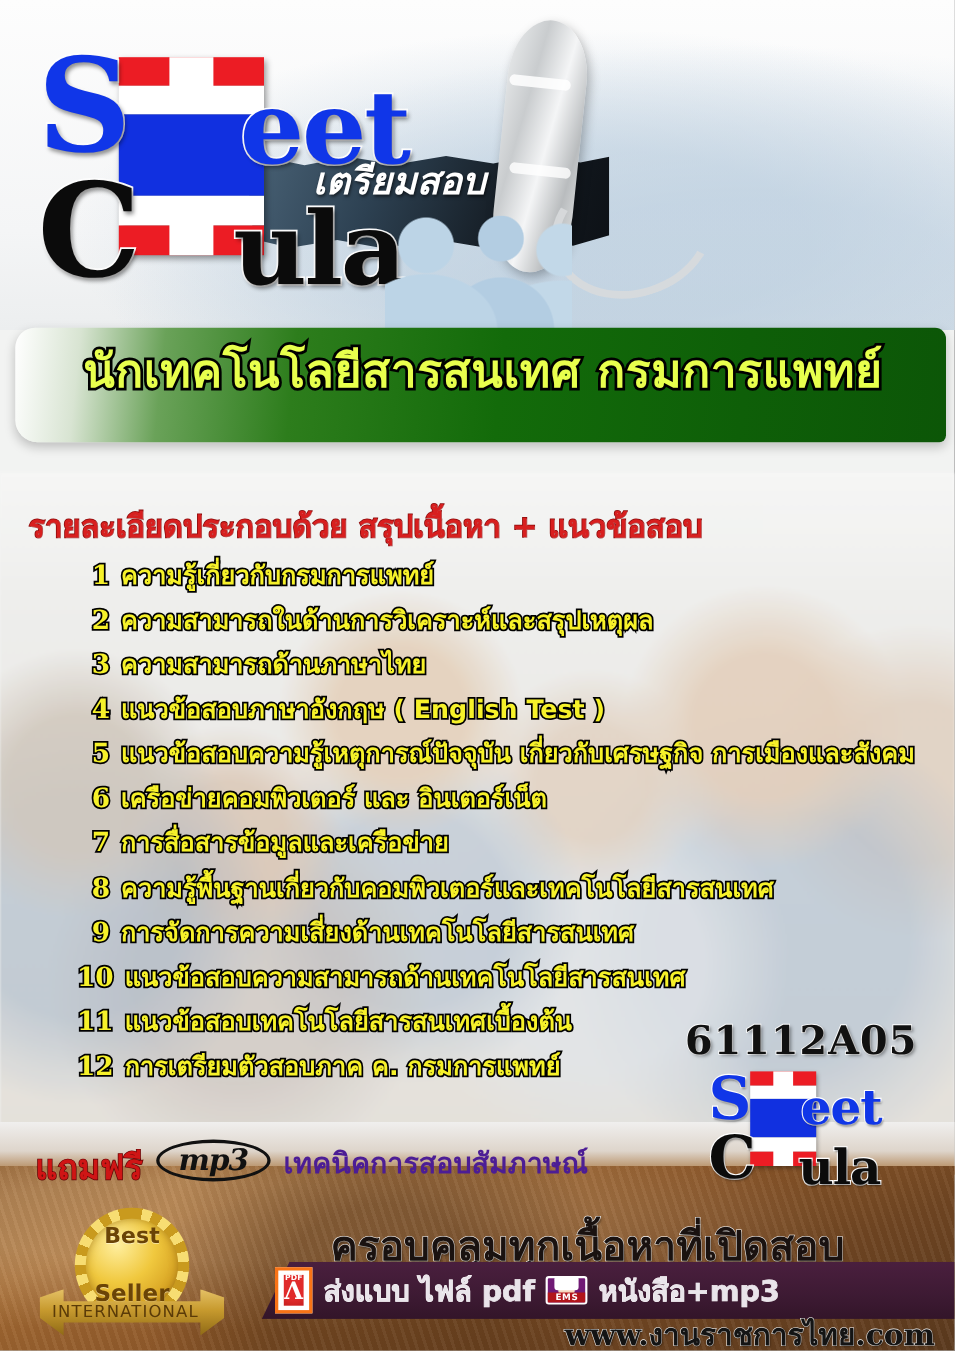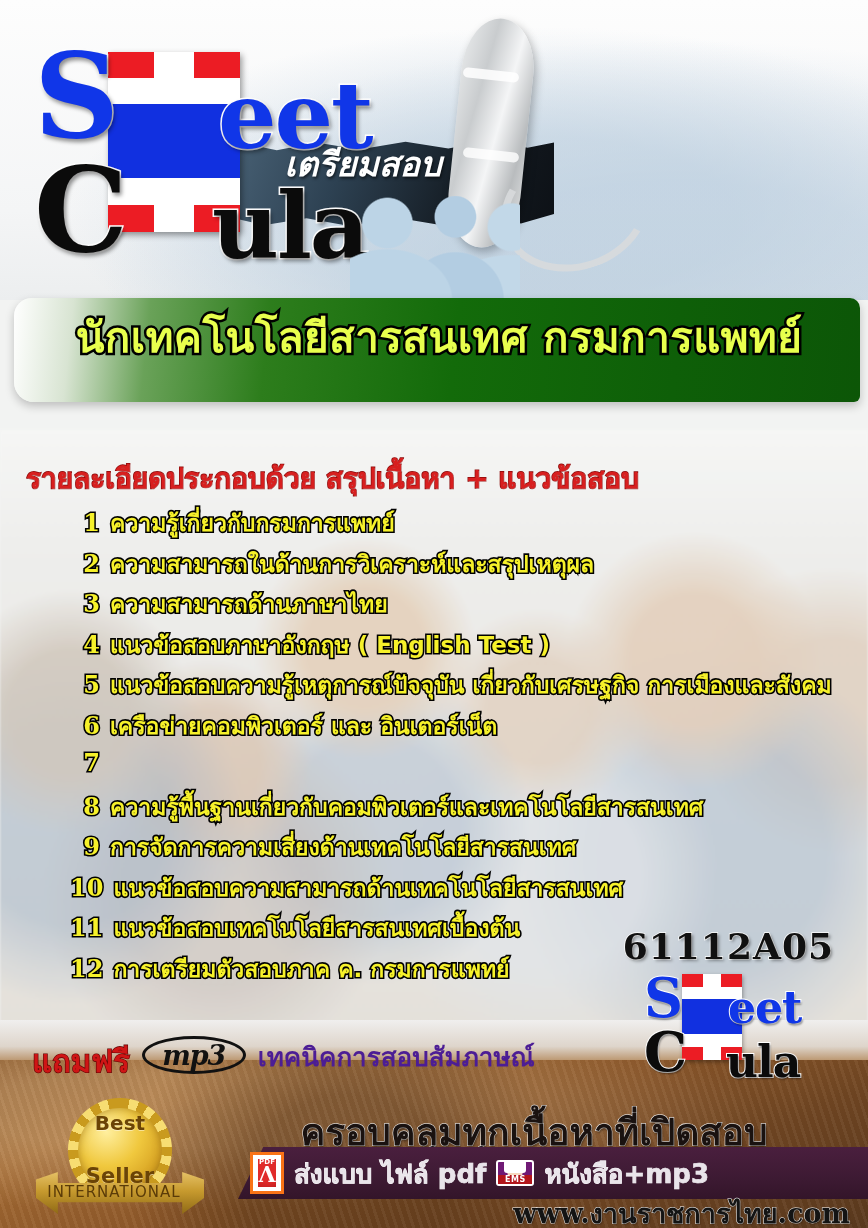--- a/index.html
+++ b/index.html
@@ -338,20 +338,21 @@
     <div class="li">
       <span class="num">5</span>
       <span class="txt">แนวข้อสอบความรู้เหตุการณ์ปัจจุบัน  เกี่ยวกับเศรษฐกิจ  การเมืองและสังคม</span>
     </div>
     <div class="li">
       <span class="num">6</span>
       <span class="txt">เครือข่ายคอมพิวเตอร์ และ อินเตอร์เน็ต</span>
     </div>
     <div class="li">
       <span class="num">7</span>
+      <span class="txt">การสื่อสารข้อมูลและเครือข่าย</span>
     </div>
     <div class="li">
       <span class="num">8</span>
       <span class="txt">ความรู้พื้นฐานเกี่ยวกับคอมพิวเตอร์และเทคโนโลยีสารสนเทศ</span>
     </div>
     <div class="li">
       <span class="num">9</span>
       <span class="txt">การจัดการความเสี่ยงด้านเทคโนโลยีสารสนเทศ</span>
     </div>
     <div class="li">

